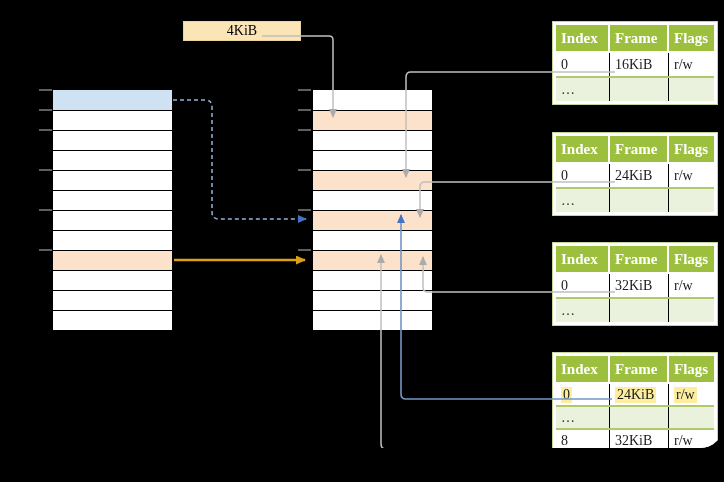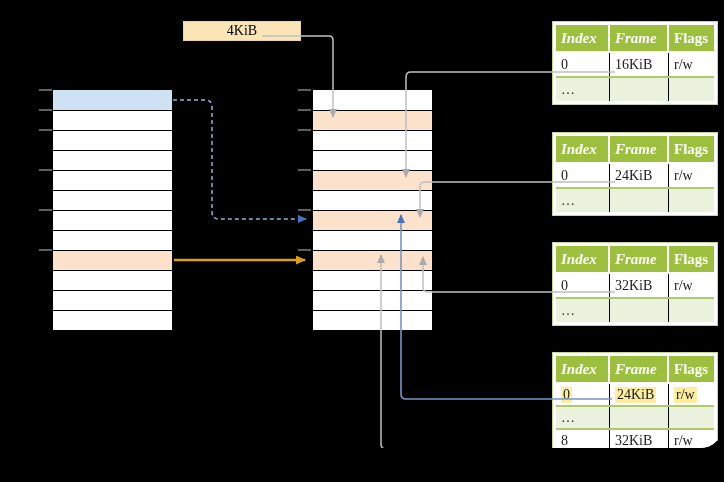--- a/index.html
+++ b/index.html
@@ -33,21 +33,21 @@
     position:absolute;left:552px;width:166px;box-sizing:border-box;
     background:#fff;border:1px solid var(--tbl-border,#c3d69b);padding:3px;
   }
   .ptable .trow{display:grid;grid-template-columns:54px 59px 45px;}
   .ptable .thead{height:26px;}
   .ptable .thead .cell{
     background:var(--tbl-header,#9cbf3e);color:#fff;font-weight:bold;
     font-size:15px;display:flex;align-items:center;padding-left:5px;
     box-sizing:border-box;
   }
-  .ptable .thead .cell:not(:last-child){border-right:2px solid #fff;font-style:italic;}
+  .ptable .thead .cell:not(:last-child){border-right:2px solid #fff;}
   .ptable .tbody .cell{
     font-size:14px;color:#1a1a1a;display:flex;align-items:center;
     padding-left:5px;box-sizing:border-box;background:#fff;
   }
   .ptable .tbody .cell:not(:last-child){border-right:1px solid #000;}
   .ptable .tbody{box-sizing:border-box;border-top:2px solid var(--tbl-sep,#b0c96a);}
   .ptable .tbody.first{border-top:2px solid #fff;}
   .ptable .tbody.dots .cell{background:var(--tbl-row-alt,#eaf1dd);color:#333;}
   .t123 .tbody{height:25px;}
   .t4 .tbody{height:23px;}

